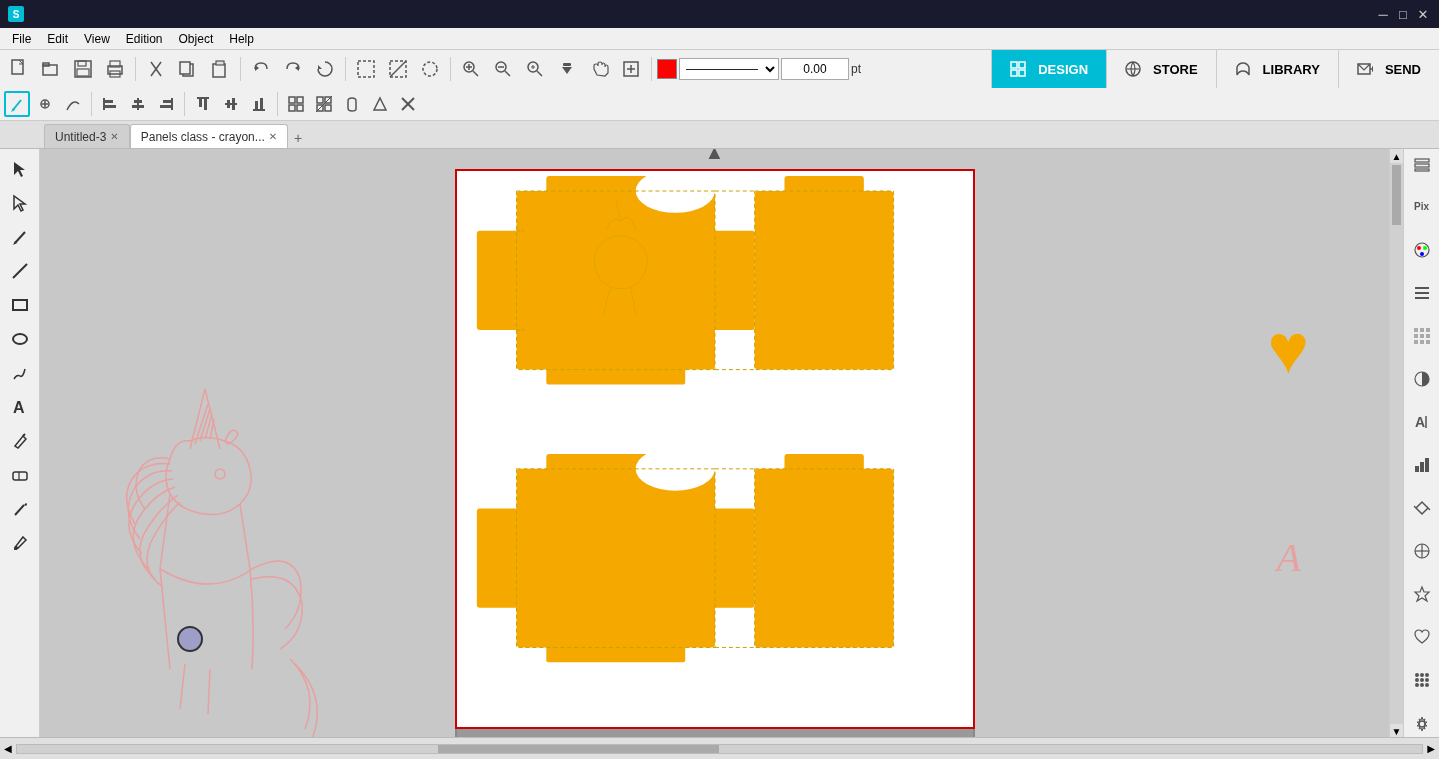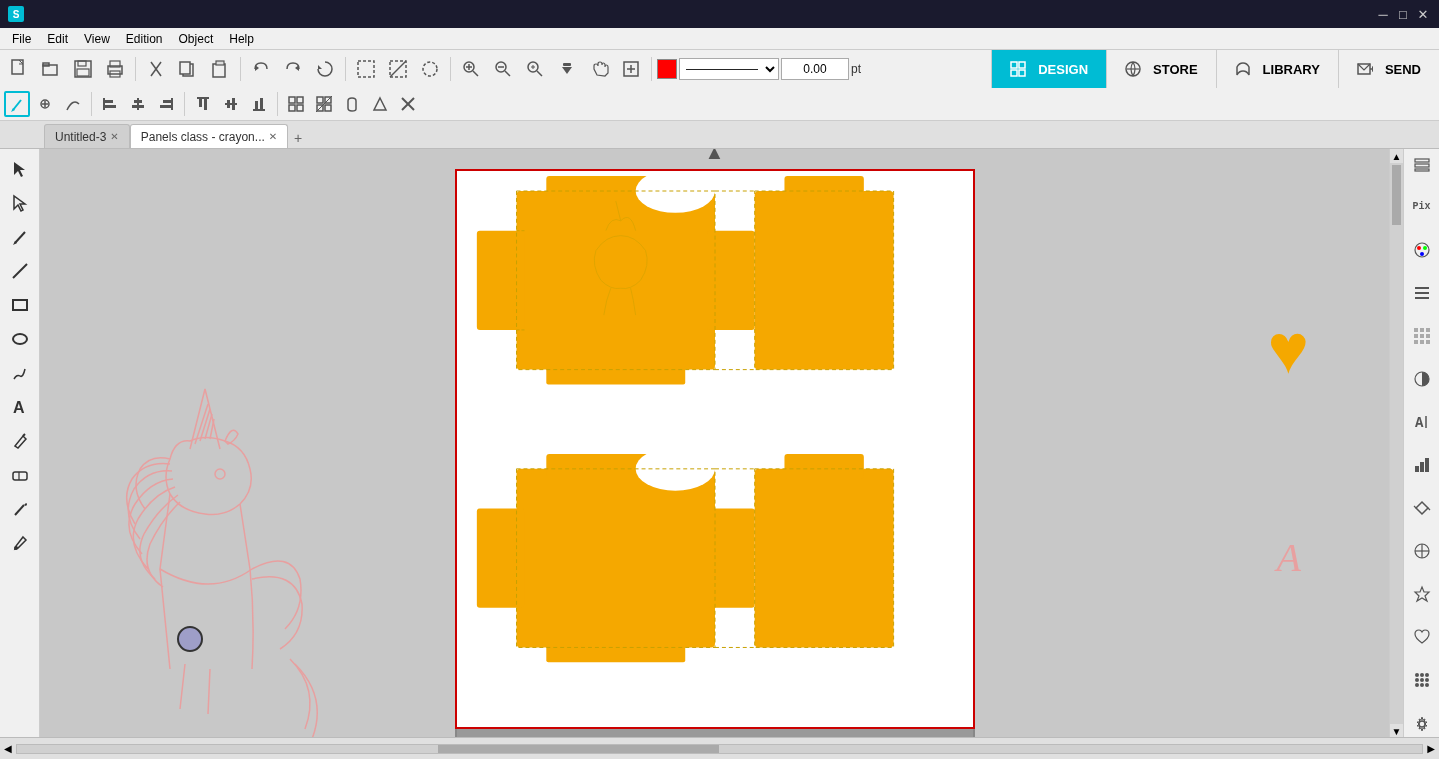--- a/index.html
+++ b/index.html
@@ -133,21 +133,20 @@
     
     #right-panel {
       width: 36px;
       background: #f0f0f0;
       border-left: 1px solid #ccc;
       display: flex;
       flex-direction: column;
       align-items: center;
       padding: 4px 0;
       gap: 22px;
-      font-family: Liberation Mono, monospace;
     }
     .right-btn {
       width: 28px; height: 28px;
       display: flex; align-items: center; justify-content: center;
       cursor: pointer;
       font-size: 14px;
       color: #555;
       border: 1px solid transparent;
       border-radius: 2px;
     }

